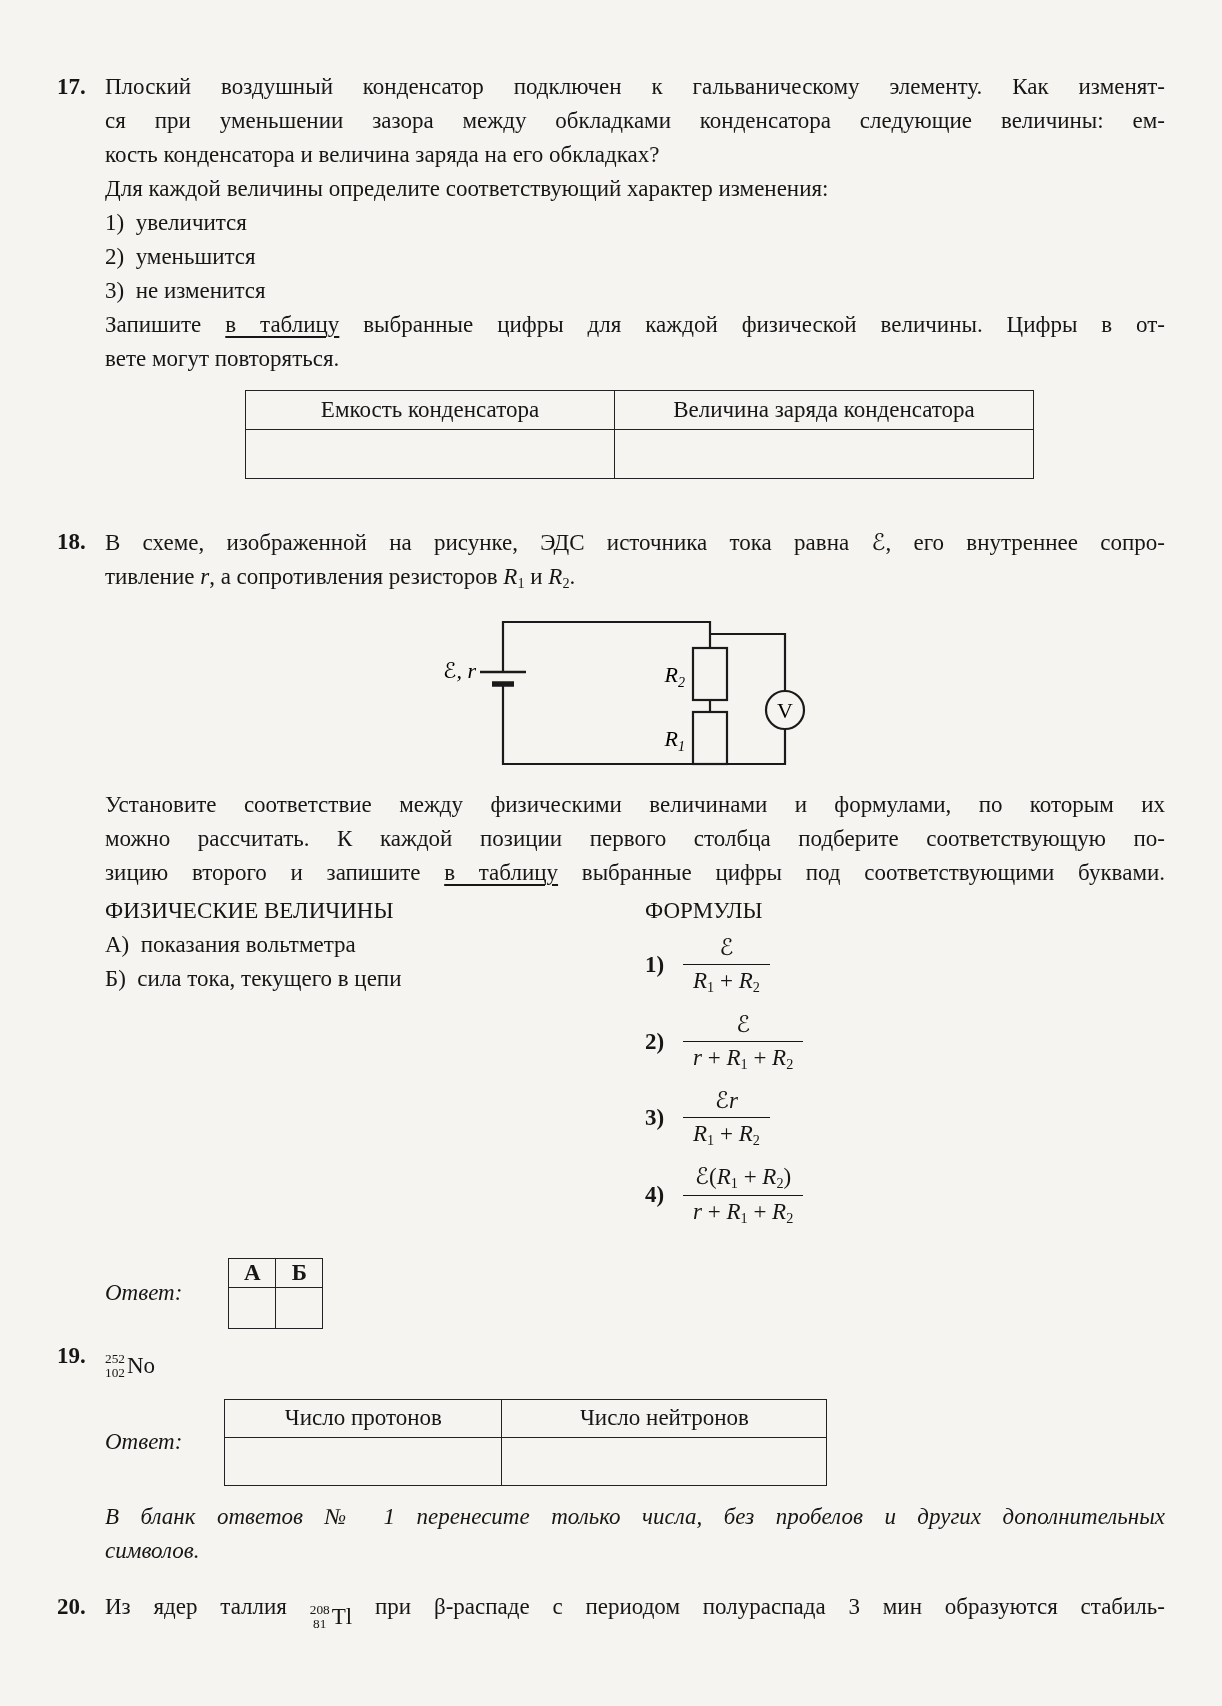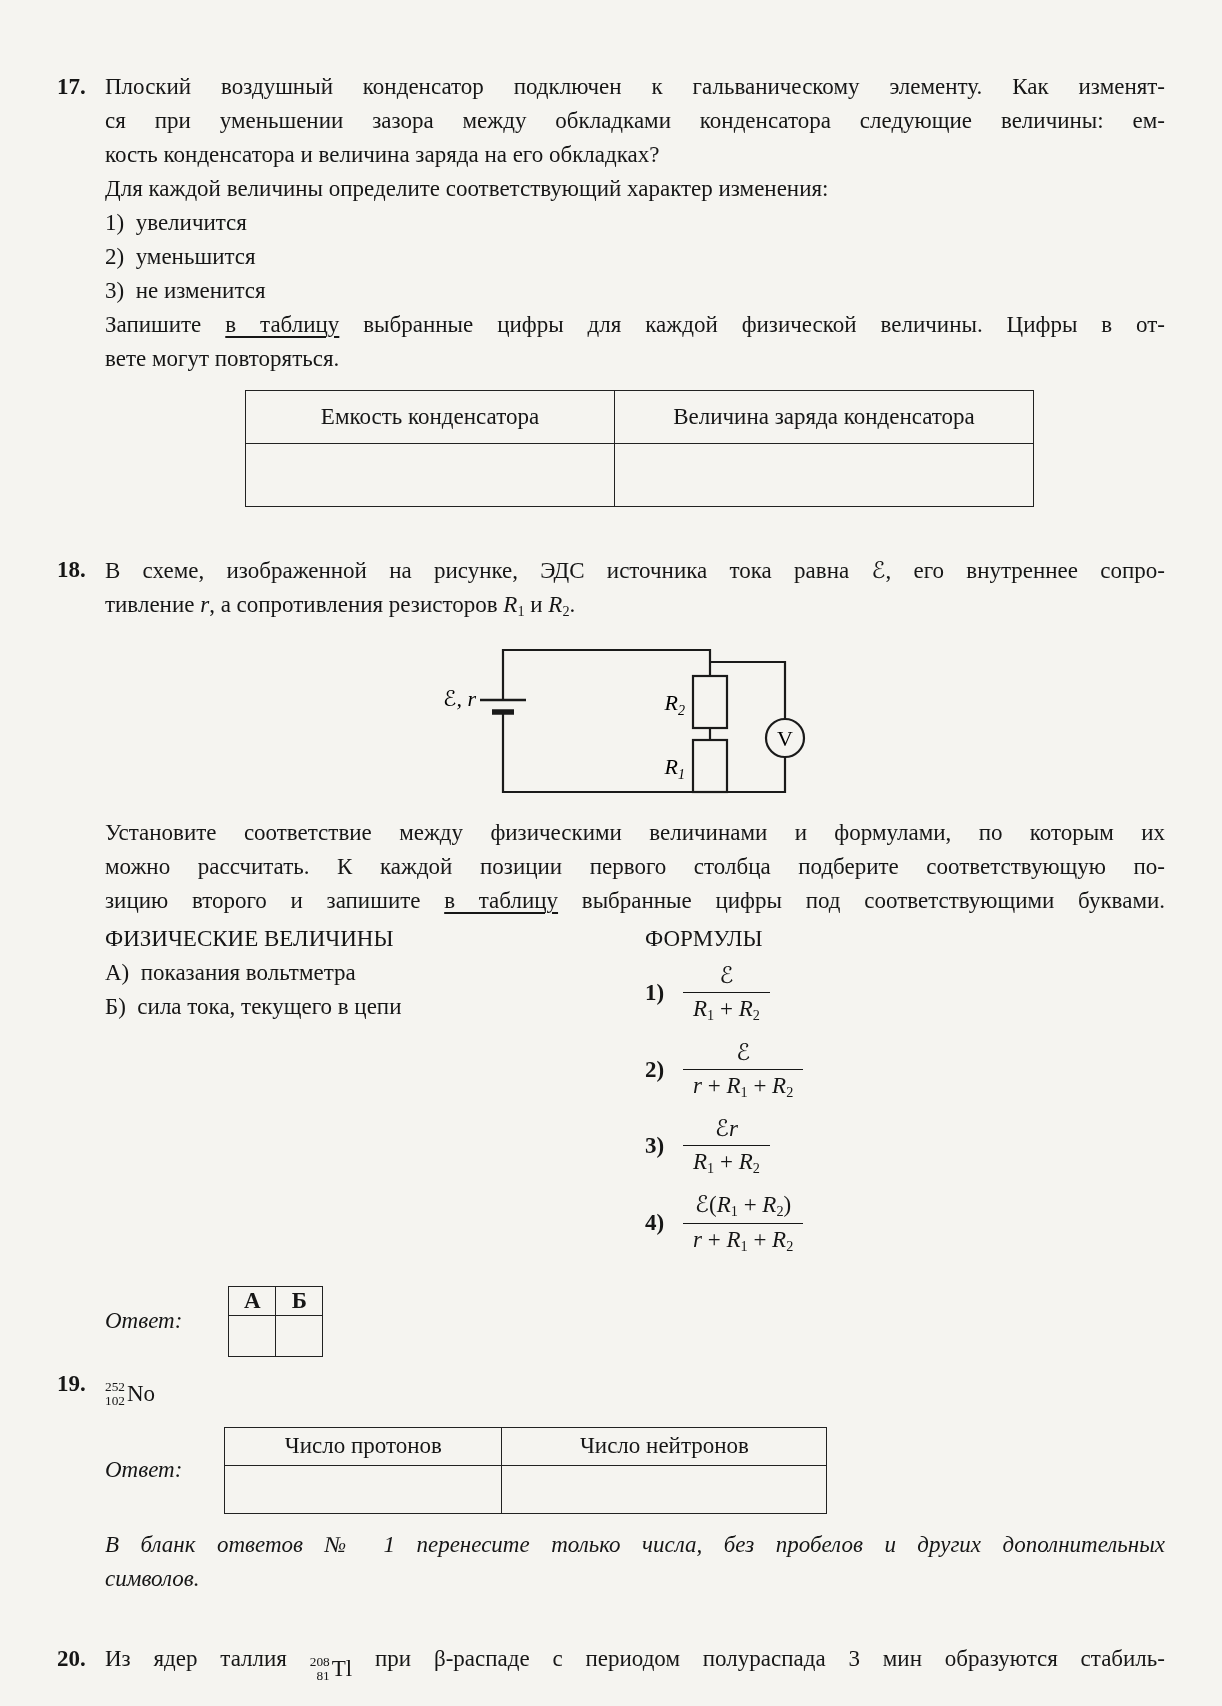--- a/index.html
+++ b/index.html
@@ -13,24 +13,24 @@
   .problem{display:flex;margin-top:0;}
   .pnum{flex:none;width:48px;font-weight:700;line-height:34px;}
   .pbody{flex:1;min-width:0;}
   .tline{line-height:34px;text-align:justify;text-align-last:justify;}
   .tline.last{text-align-last:left;}
   .r-u{text-decoration:underline;text-underline-offset:4px;text-decoration-thickness:1.5px;}
   .r-i{font-style:italic;}
   .r-scr{font-style:italic;font-family:"DejaVu Serif","DejaVu Sans",serif;}
   .r-sub{font-size:0.62em;vertical-align:-0.3em;}
   .nuc{display:inline-flex;align-items:center;white-space:nowrap;}
-  .nuc .stk{display:inline-flex;flex-direction:column;align-items:flex-end;font-size:0.58em;line-height:1.05;margin-right:2px;}
+  .nuc .stk{display:inline-flex;flex-direction:column;align-items:center;font-size:0.58em;line-height:1.05;margin-right:2px;}
   
   .tbl17{border-collapse:collapse;margin:14px 0 24px 140px;}
-  .tbl17 th,.tbl17 td{border:1.6px solid #222;font-weight:400;text-align:center;padding:8px 14px;}
+  .tbl17 th,.tbl17 td{border:1.6px solid #222;font-weight:400;text-align:center;padding:1px 14px;}
   .tbl17 th{height:36px;width:340px;}
   .tbl17 th+th{width:390px;}
   .tbl17 td{height:46px;}
   
   .fig{margin:12px 0 6px 335px;}
   .fig svg{display:block;}
   .fig text{font-size:22px;}
   
   .match{display:grid;grid-template-columns:540px auto;margin-top:4px;}
   .mhead{line-height:34px;}
@@ -48,21 +48,21 @@
   .tbl-ab td{height:40px;}
   .tbl19{border-collapse:collapse;margin-left:42px;}
   .tbl19 th,.tbl19 td{border:1.6px solid #222;font-weight:400;text-align:center;padding:0 12px;}
   .tbl19 th{height:37px;width:252px;}
   .tbl19 th+th{width:300px;}
   .tbl19 td{height:47px;}
   .note{font-style:italic;margin-top:14px;}
   .sec17{margin-top:8px;}
   .sec18{margin-top:22px;}
   .sec19{}
-  .sec20{margin-top:46px;}
+  .sec20{margin-top:22px;}
 </style>
 </head>
 <body>
 
 <div class="content">
 
   <div class="problem sec17">
     <div class="pnum">17.</div>
     <div class="pbody">
       <div>

